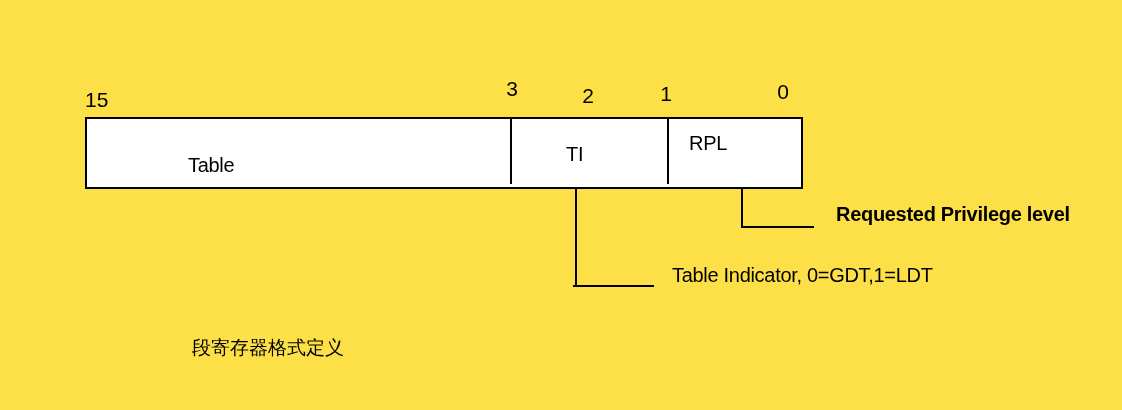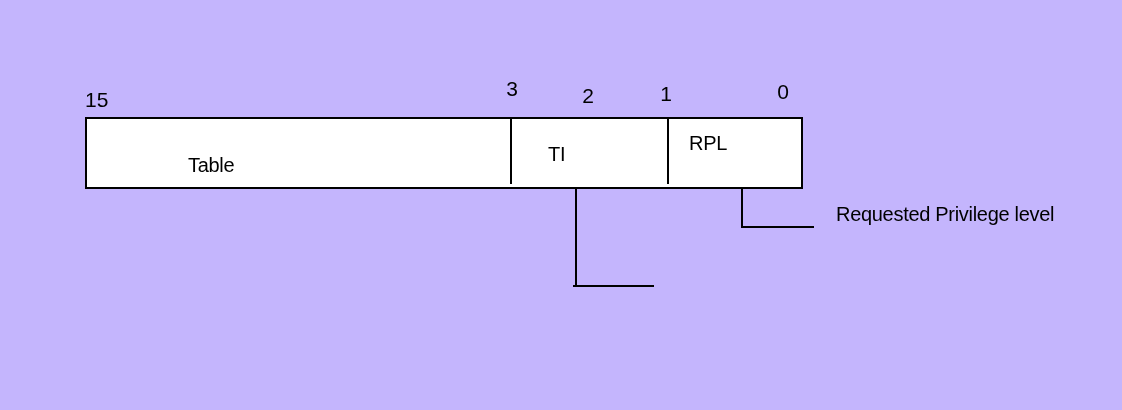--- a/index.html
+++ b/index.html
@@ -4,21 +4,21 @@
 <style>
   html, body {
     margin: 0;
     padding: 0;
     background: #ffffff;
   }
   .canvas {
     position: relative;
     width: 1122px;
     height: 410px;
-    background: #c4b5fd;
+    background: #fde047;
     font-family: "Liberation Sans", sans-serif;
     color: #000000;
     overflow: hidden;
   }
   .abs { position: absolute; }
   .txt {
     font-size: 20px;
     line-height: 1;
     letter-spacing: -0.3px;
     white-space: nowrap;
@@ -57,25 +57,27 @@
   <div class="abs bitnum centered" style="left:588px; top:85px;">2</div>
   <div class="abs bitnum centered" style="left:666px; top:83px;">1</div>
   <div class="abs bitnum centered" style="left:783px; top:81px;">0</div>
 
   <div class="abs register-box"></div>
 
   <div class="abs vline" style="left:510px; top:119px; height:65px;"></div>
   <div class="abs vline" style="left:667px; top:119px; height:65px;"></div>
 
   <div class="abs txt" style="left:188px; top:155px;">Table</div>
-  <div class="abs txt" style="left:548px; top:144px;">TI</div>
+  <div class="abs txt" style="left:566px; top:144px;">TI</div>
   <div class="abs txt" style="left:689px; top:133px;">RPL</div>
 
   <div class="abs vline" style="left:575px; top:189px; height:97px;"></div>
   <div class="abs hline" style="left:573px; top:285px; width:81px;"></div>
 
   <div class="abs vline" style="left:741px; top:189px; height:38px;"></div>
   <div class="abs hline" style="left:741px; top:226px; width:73px;"></div>
 
-  <div class="abs txt" style="left:836px; top:204px;">Requested Privilege level</div>
+  <div class="abs txt" style="left:836px; top:204px;font-weight:bold;">Requested Privilege level</div>
+  <div class="abs txt" style="left:672px; top:265px;">Table Indicator, 0=GDT,1=LDT</div>
 
+  <div class="abs caption-txt" style="left:192px; top:338px;">段寄存器格式定义</div>
 
 </div>
 
 </body></html>

